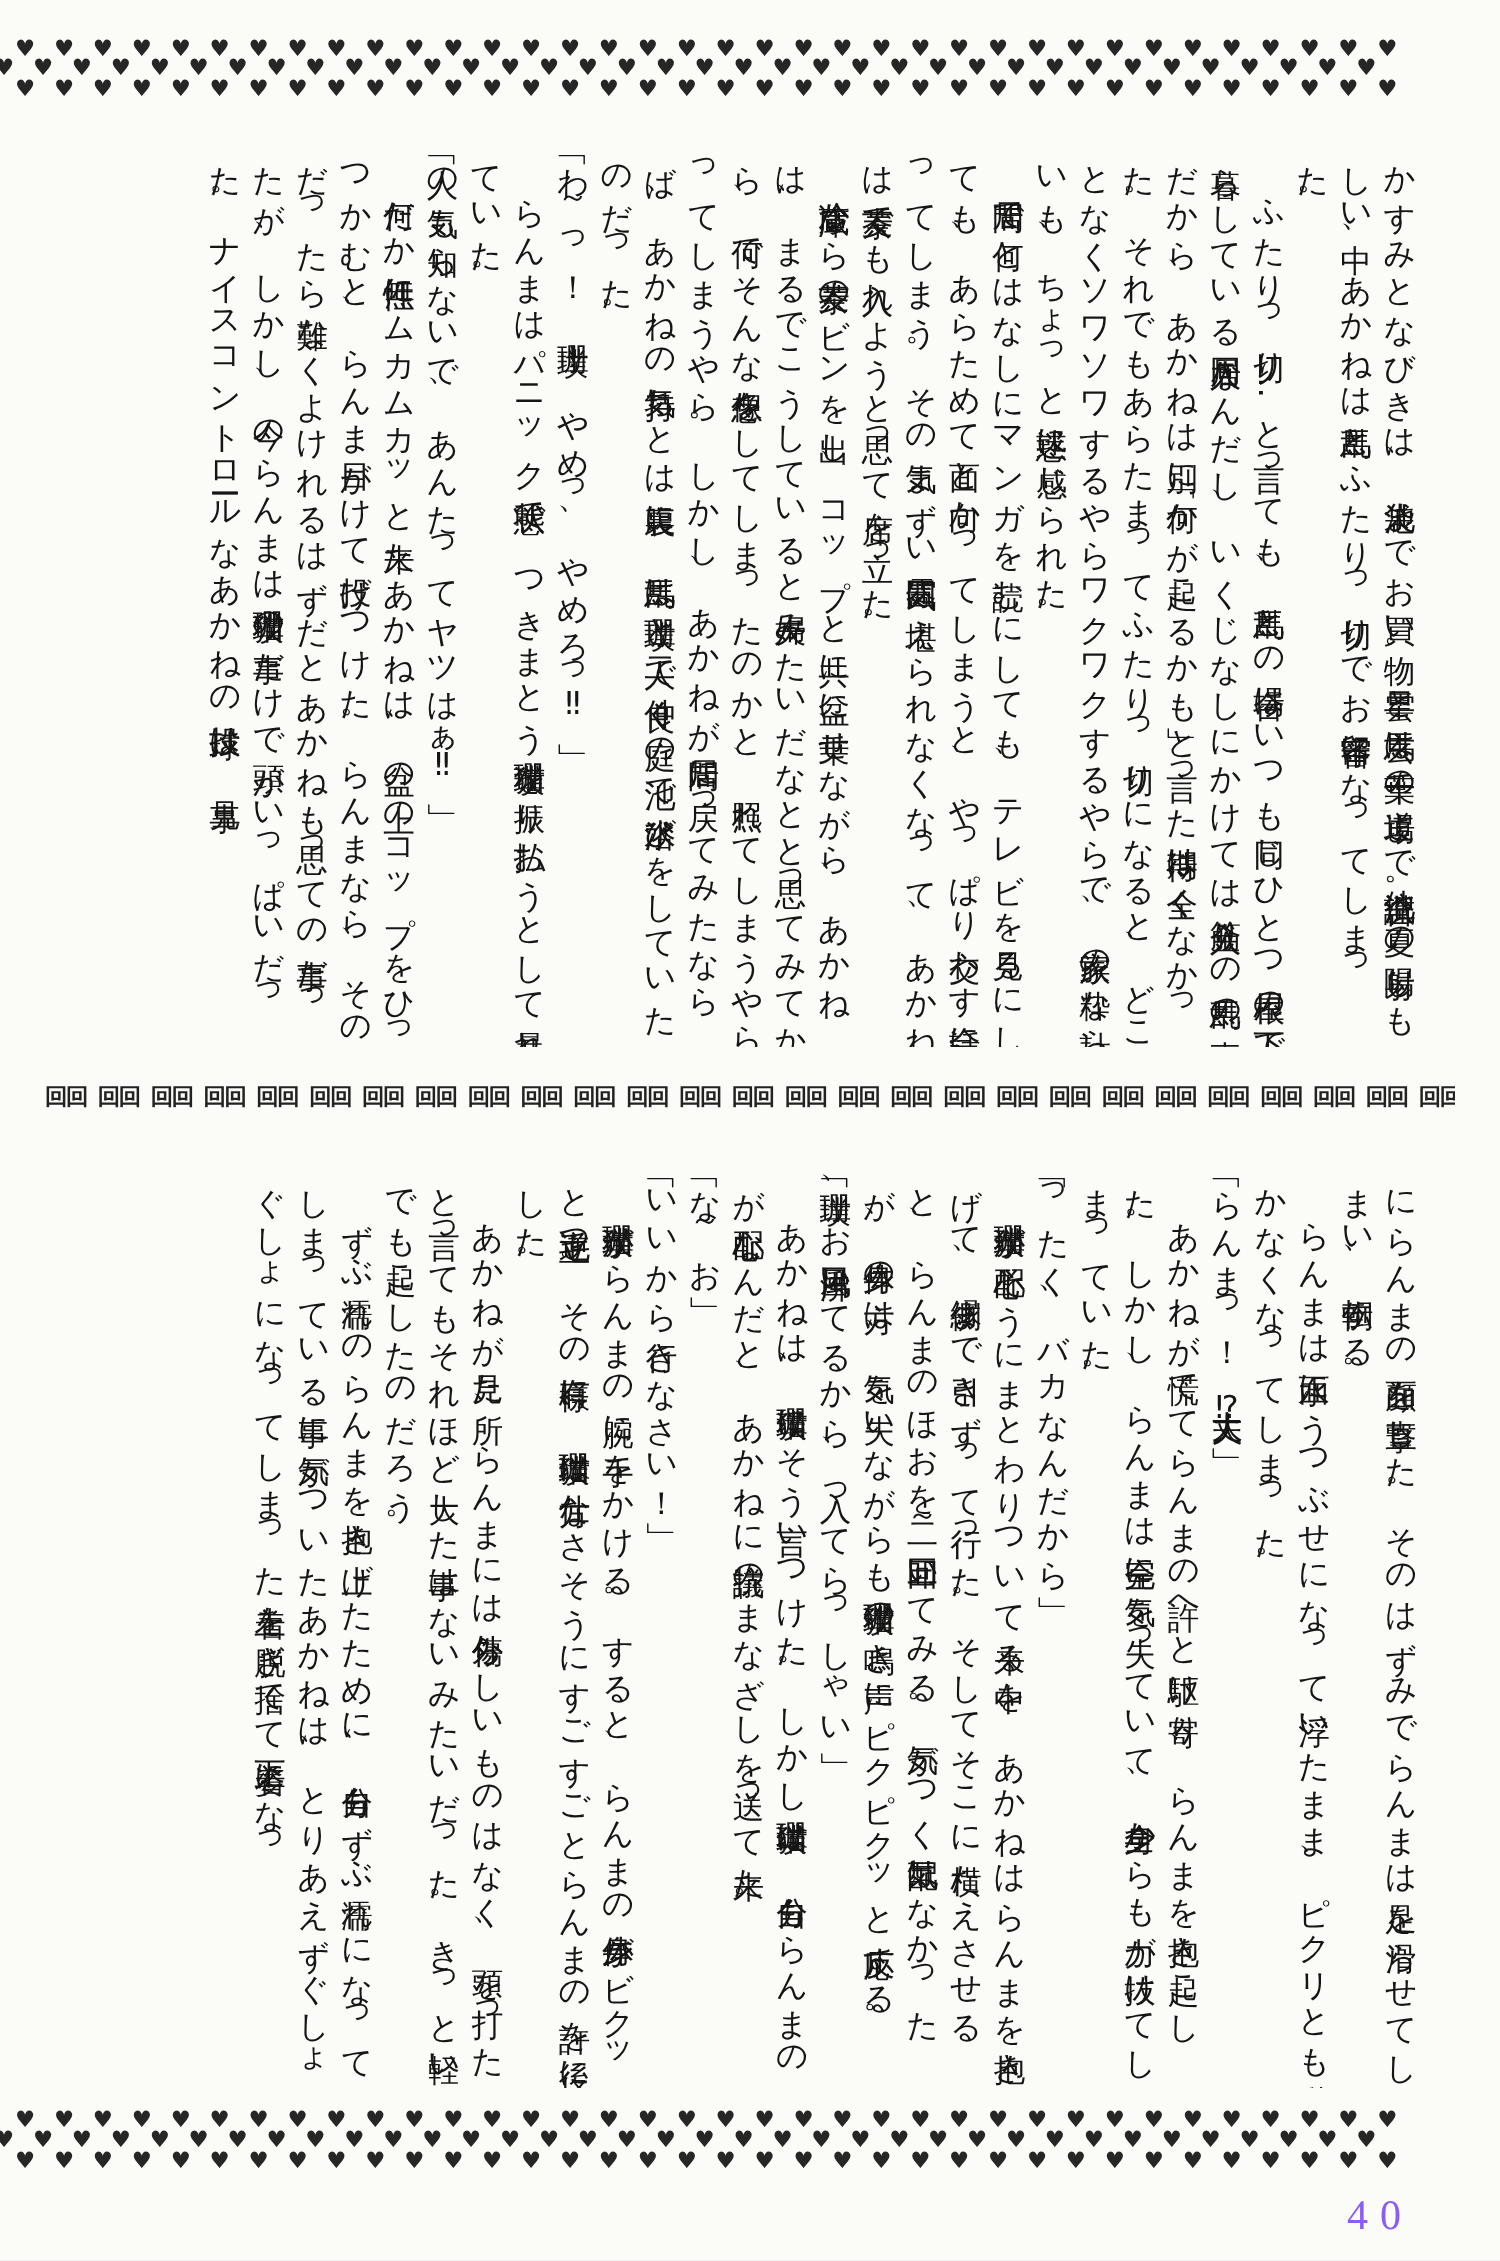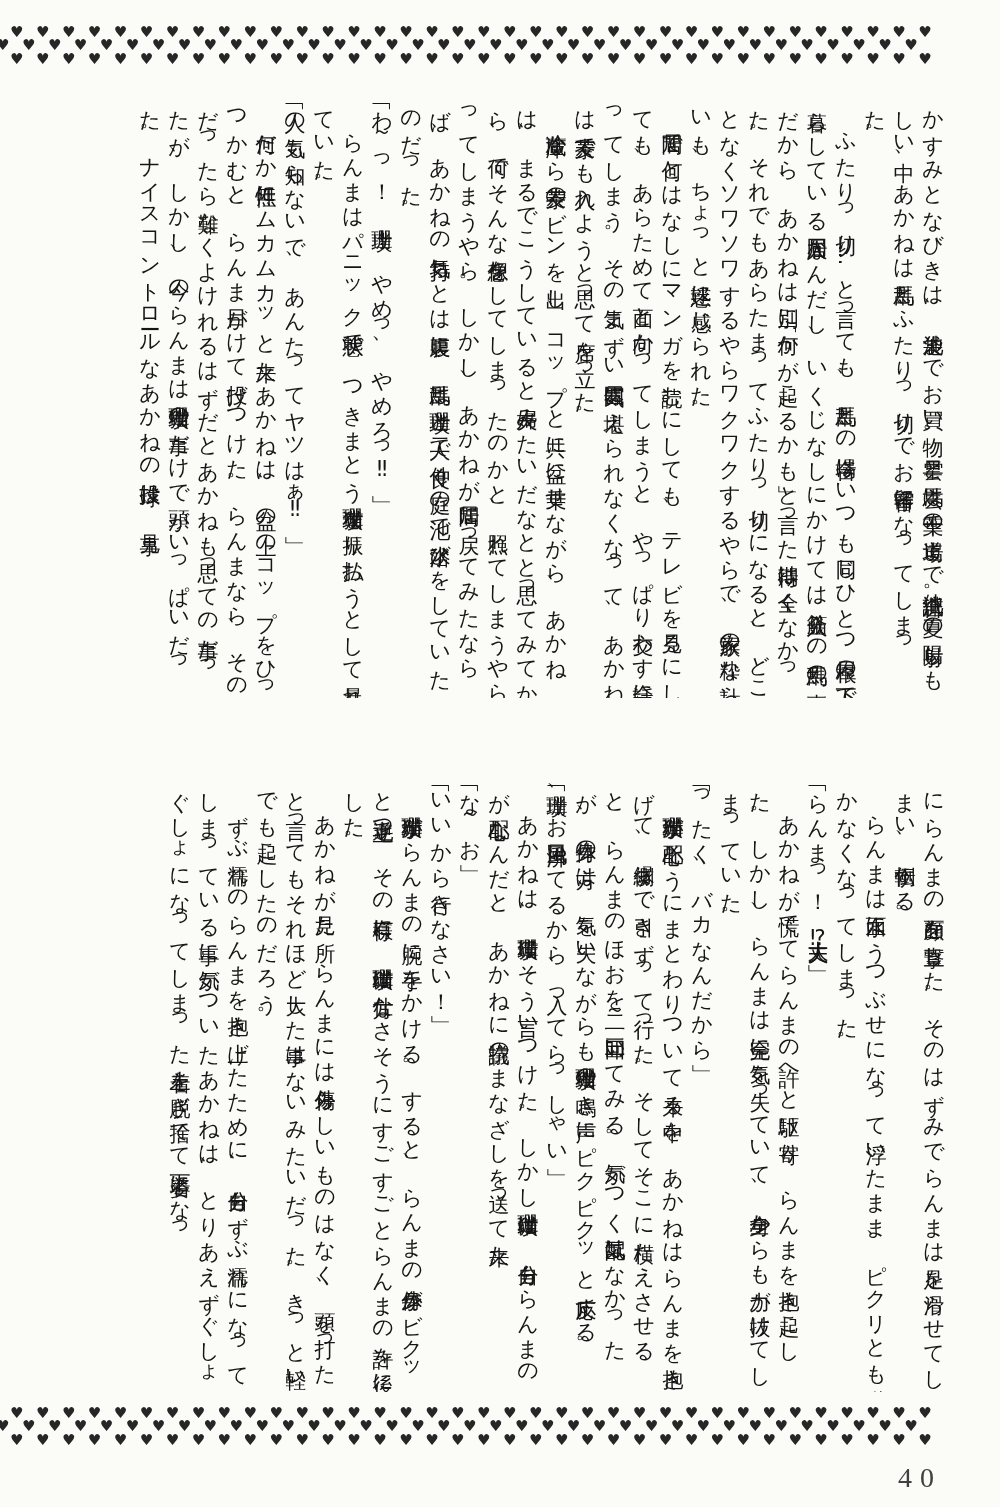--- a/index.html
+++ b/index.html
@@ -54,21 +54,21 @@
     line-height:30px;
   }
 
   
   .page-number {
     position:absolute;
     left:898px; top:1462px;
     font-family:"Liberation Serif", serif;
     font-size:28px;
     letter-spacing:8px;
-    color:#404040;
+    color:#8b5cf6;
   }
 </style>
 </head>
 <body>
 
 <div class="page">
 
   <div class="heart-band band-top">
     <div class="row a">♥♥♥♥♥♥♥♥♥♥♥♥♥♥♥♥♥♥♥♥♥♥♥♥♥♥♥♥♥♥♥♥♥♥♥♥</div>
     <div class="row b">♥♥♥♥♥♥♥♥♥♥♥♥♥♥♥♥♥♥♥♥♥♥♥♥♥♥♥♥♥♥♥♥♥♥♥♥</div>
@@ -79,20 +79,21 @@
     <p>かすみとなびきは、池袋までお買い物。早雲と玄馬は千葉の道場まで他流試合。夏の陽射しも眩しい中、あかねは乱馬とふたりっ切りでお留守番になってしまった。</p>
     <p>　ふたりっ切り…と言っても、乱馬との場合はいつも同じひとつ屋根の下で暮らしている同居人なんだし、いくじなしにかけては筋金入りの乱馬の事だから、あかねは別に「何かが起こるかも」と言った期待は全くなかった。それでもあらたまってふたりっ切りになると、どことなくソワソワするやらワクワクするやらで、家族の粋な計らいも、ちょっと迷惑に感じられた。</p>
     <p>　居間で何とはなしにマンガを読むにしても、テレビを見るにしても、あらためて面と向かってしまうと、やっぱり交わす会話に困ってしまう。その気まずい雰囲気に堪えられなくなって、あかねは麦茶でも入れようと思って席を立った。</p>
     <p>　冷蔵庫から麦茶のビンを出し、コップと共に盆に乗せながら、あかねは、まるでこうしていると夫婦みたいだなとと思ってみてから、何でそんな想像をしてしまったのかと、照れてしまうやら怒ってしまうやら。しかし、あかねが居間に戻ってみたならば、あかねの気持ちとは裏腹に、乱馬は珊璞と二人で仲良く庭の池で水浴びをしていたのだった。</p>
     <p>「わ～っ！　珊璞！　やめっ、やめろっ‼」</p>
     <p>　らんまはパニック状態で、つきまとう珊璞猫を振り払おうとして暴れていた。</p>
     <p>「人の気も知らないで、あんたってヤツはぁ‼」</p>
     <p>　何だか無性にムカムカッと来たあかねは、盆の上のコップをひっつかむと、らんま目がけて投げつけた。らんまなら、その程度だったら難なくよけれるはずだとあかねも思っての事だったが、しかし、今のらんまは珊璞猫の事だけで頭がいっぱいだった。ナイスコントロールなあかねの投球は、見事</p>
   </div>
 
+  <div class="divider">回回 回回 回回 回回 回回 回回 回回 回回 回回 回回 回回 回回 回回 回回 回回 回回 回回 回回 回回 回回 回回 回回 回回 回回 回回 回回 回回</div>
 
   <div class="vblock vblock-bottom">
     <p>にらんまの顔面を直撃した。そのはずみでらんまは足を滑らせてしまい、転倒する。</p>
     <p>　らんまは水面にうつぶせになって浮いたまま、ピクリとも動かなくなってしまった。</p>
     <p>「らんまっ！　大丈夫⁉」</p>
     <p>　あかねが慌ててらんまの許へと駆け寄り、らんまを抱き起こした。しかし、らんまは完全に気を失っていて、全身からも力が抜けてしまっていた。</p>
     <p>「ったく、バカなんだから」</p>
     <p>　珊璞猫が心配そうにまとわりついて来る中を、あかねはらんまを抱き上げて、縁側まで引きずって行った。そしてそこに横たえさせると、らんまのほおを二～三回叩いてみる。気がつく気配はなかったが、身体の方は、気を失いながらも珊璞猫の鳴き声にピクピクッと反応する。</p>
     <p>「珊璞、お風呂沸いてるから、入ってらっしゃい」</p>
     <p>　あかねは、珊璞猫にそう言いつけた。しかし珊璞猫は、自分もらんまの事が心配なんだと、あかねに抗議のまなざしを送って来た。</p>

